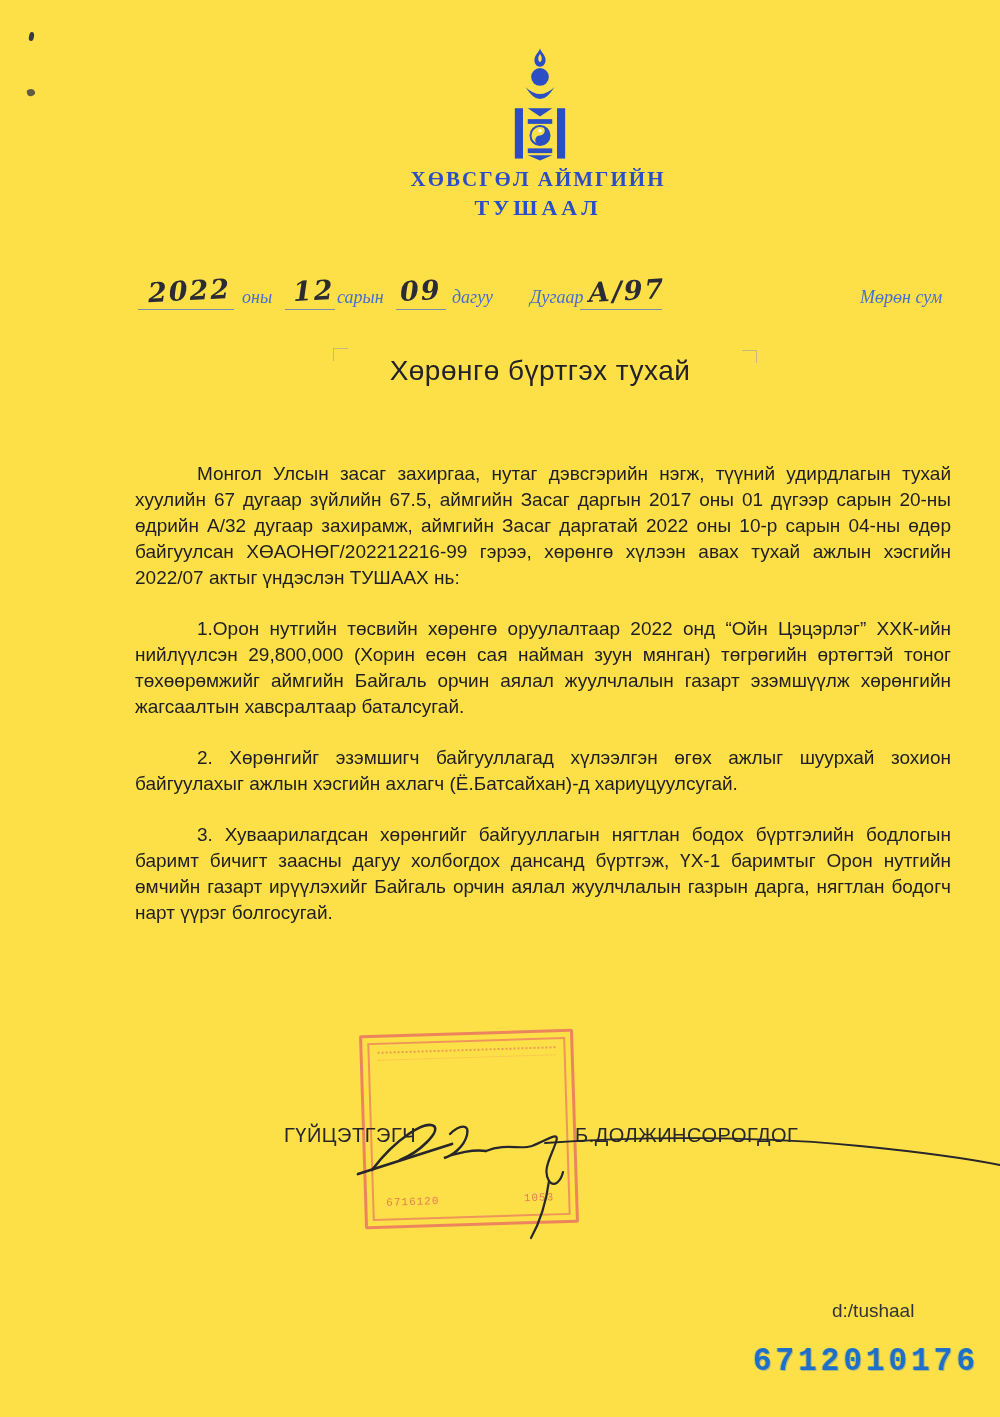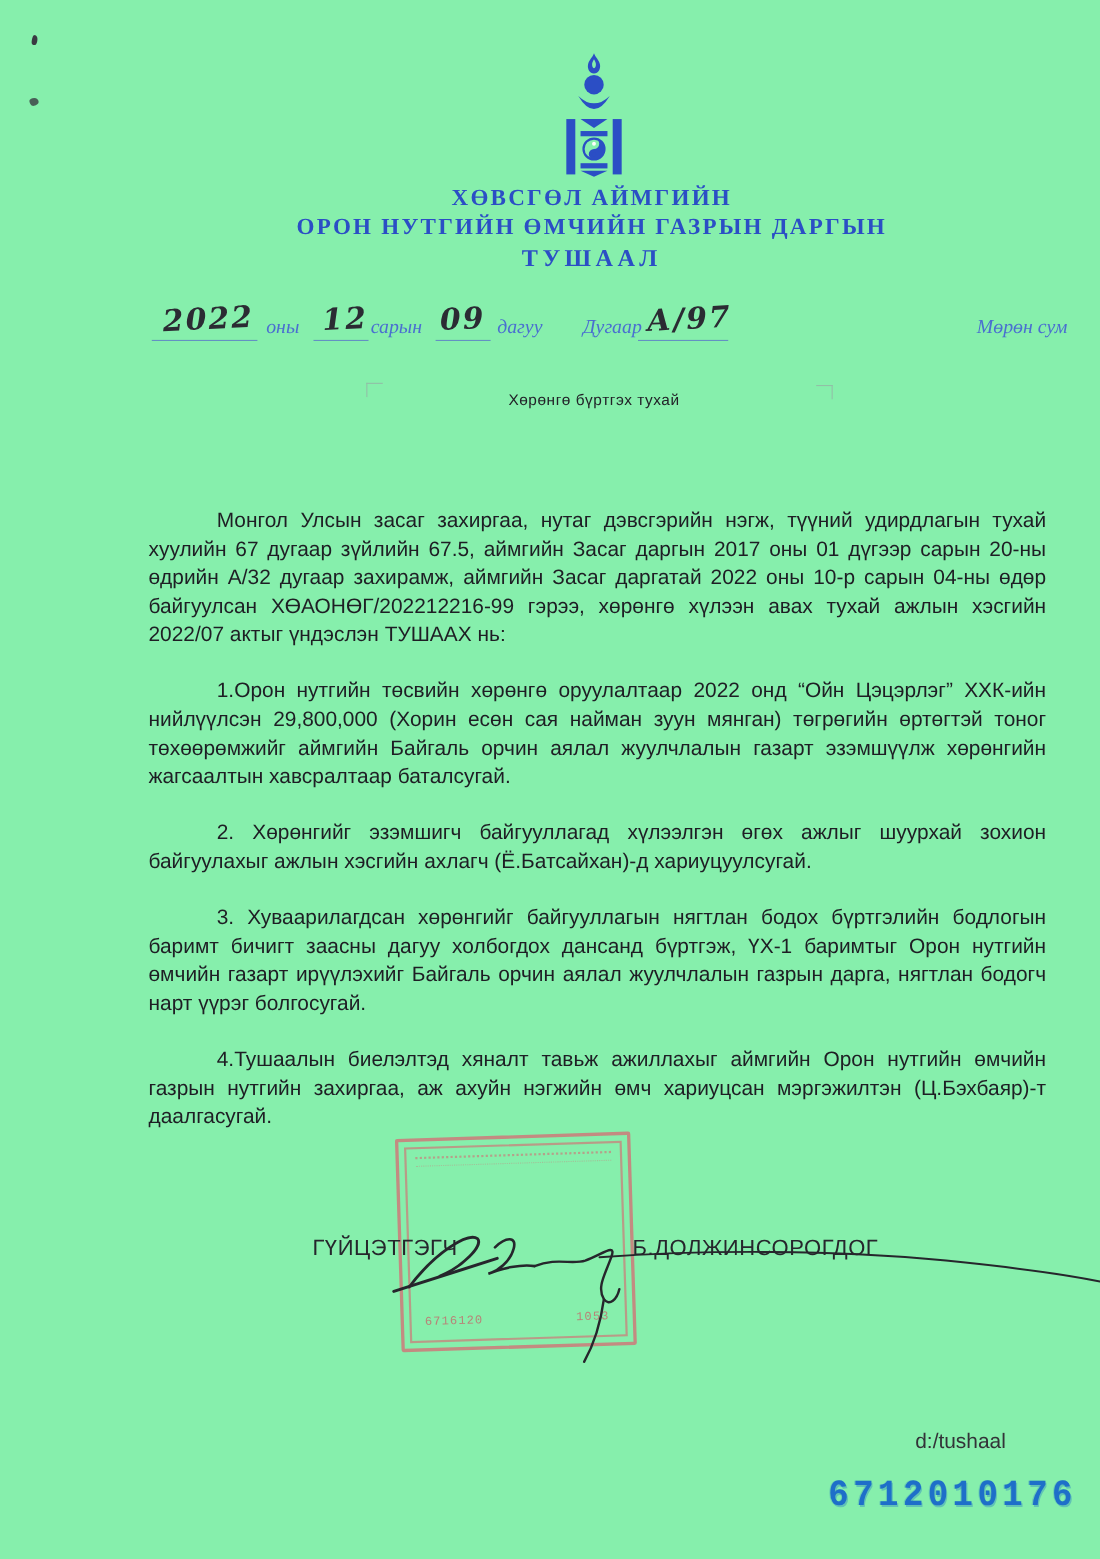--- a/index.html
+++ b/index.html
@@ -1,20 +1,20 @@
 <!DOCTYPE html>
 <html><head>
 <meta charset="utf-8">
 <style>
   html,body{margin:0;padding:0;background:#888;}
   .page{
     position:relative;
     width:1000px;height:1417px;
     margin:0 auto;
-    background:#86efac;
+    background:#fde047;
     overflow:hidden;
     font-family:"Liberation Sans",sans-serif;
     color:#1f1f23;
   }
   
   .speck{position:absolute;background:#3a3a42;border-radius:40% 60% 50% 50%;}
   .speck.s1{left:29px;top:32px;width:5px;height:9px;transform:rotate(12deg);}
   .speck.s2{left:27px;top:89px;width:8px;height:7px;transform:rotate(-20deg);opacity:.8;}
 
   
@@ -44,34 +44,34 @@
   }
   .u-line{position:absolute;height:1.5px;background:#5a79c9;bottom:4px;opacity:.8;}
   .lbl-year{left:242px;}
   .lbl-month{left:337px;}
   .lbl-day{left:452px;}
   .hand-year{left:148px;bottom:8px;}
   .hand-month{left:293px;bottom:8px;}
   .hand-day{left:400px;bottom:8px;}
   .lbl-number{left:530px;}
   .hand-number{left:588px;bottom:8px;}
-  .lbl-place{left:860px;margin-left:28px;}
+  .lbl-place{left:860px;}
   .ul-year{left:138px;width:96px;}
   .ul-month{left:285px;width:50px;}
   .ul-day{left:396px;width:50px;}
   .ul-number{left:580px;width:82px;}
 
   
   .cropmark{position:absolute;width:14px;height:12px;opacity:.55;}
   .cropmark.left{left:333px;top:348px;border-left:1.5px solid #9a9aa2;border-top:1.5px solid #9a9aa2;}
   .cropmark.right{left:742px;top:350px;border-right:1.5px solid #9a9aa2;border-top:1.5px solid #9a9aa2;}
 
   .doc-title{
     position:absolute;left:0;top:355px;width:1000px;padding-left:80px;box-sizing:border-box;
-    text-align:center;font-size:14px;color:#222228;letter-spacing:.5px;
+    text-align:center;font-size:28px;color:#222228;letter-spacing:.5px;
   }
 
   
   .body-text{
     position:absolute;left:135px;top:424px;width:816px;
     font-size:19px;line-height:26px;text-align:justify;color:#1e1e24;margin-top:37px;
   }
   .body-text p{margin:0 0 25px 0;text-indent:62px;}
 
   
@@ -144,21 +144,20 @@
 
         <rect x="32" y="147" width="36" height="7"></rect>
 
         <polygon points="32,157 68,157 50,165"></polygon>
       </g>
     </svg>
   </div>
 
   <div class="letterhead">
     <div class="lh1">ХӨВСГӨЛ АЙМГИЙН</div>
-    <div class="lh2">ОРОН НУТГИЙН ӨМЧИЙН ГАЗРЫН ДАРГЫН</div>
     <div class="lh3">ТУШААЛ</div>
   </div>
 
   <div class="dateline">
     <span class="dl-item hand hand-year">2022</span>
     <span class="u-line ul-year"></span>
     <span class="dl-item lbl-year">оны</span>
 
     <span class="dl-item hand hand-month">12</span>
     <span class="u-line ul-month"></span>
@@ -178,21 +177,20 @@
   <div class="cropmark left"></div>
   <div class="cropmark right"></div>
 
   <div class="doc-title">Хөрөнгө бүртгэх тухай</div>
 
   <div class="body-text">
     <p>Монгол Улсын засаг захиргаа, нутаг дэвсгэрийн нэгж, түүний удирдлагын тухай хуулийн 67 дугаар зүйлийн 67.5, аймгийн Засаг даргын 2017 оны 01 дүгээр сарын 20-ны өдрийн А/32 дугаар захирамж, аймгийн Засаг даргатай 2022 оны 10-р сарын 04-ны өдөр байгуулсан ХӨАОНӨГ/202212216-99 гэрээ, хөрөнгө хүлээн авах тухай ажлын хэсгийн 2022/07 актыг үндэслэн ТУШААХ нь:</p>
     <p>1.Орон нутгийн  төсвийн хөрөнгө оруулалтаар 2022 онд “Ойн Цэцэрлэг” ХХК-ийн нийлүүлсэн  29,800,000 (Хорин есөн сая найман зуун мянган) төгрөгийн өртөгтэй тоног төхөөрөмжийг аймгийн Байгаль орчин аялал жуулчлалын газарт эзэмшүүлж хөрөнгийн жагсаалтын хавсралтаар баталсугай.</p>
     <p>2. Хөрөнгийг эзэмшигч байгууллагад хүлээлгэн өгөх ажлыг шуурхай зохион байгуулахыг ажлын хэсгийн ахлагч (Ё.Батсайхан)-д хариуцуулсугай.</p>
     <p>3. Хуваарилагдсан хөрөнгийг байгууллагын нягтлан бодох бүртгэлийн бодлогын баримт бичигт заасны дагуу холбогдох дансанд бүртгэж, ҮХ-1 баримтыг Орон нутгийн өмчийн газарт  ирүүлэхийг  Байгаль орчин аялал жуулчлалын газрын  дарга, нягтлан бодогч нарт үүрэг болгосугай.</p>
-    <p>4.Тушаалын биелэлтэд хяналт тавьж ажиллахыг  аймгийн  Орон  нутгийн өмчийн газрын нутгийн захиргаа, аж ахуйн нэгжийн өмч хариуцсан мэргэжилтэн (Ц.Бэхбаяр)-т даалгасугай.</p>
   </div>
 
   <div class="stamp">
     <div class="inner">
       <div class="microtext"></div>
       <div class="digits dl">6716120</div>
       <div class="digits dr">1053</div>
     </div>
   </div>
 

